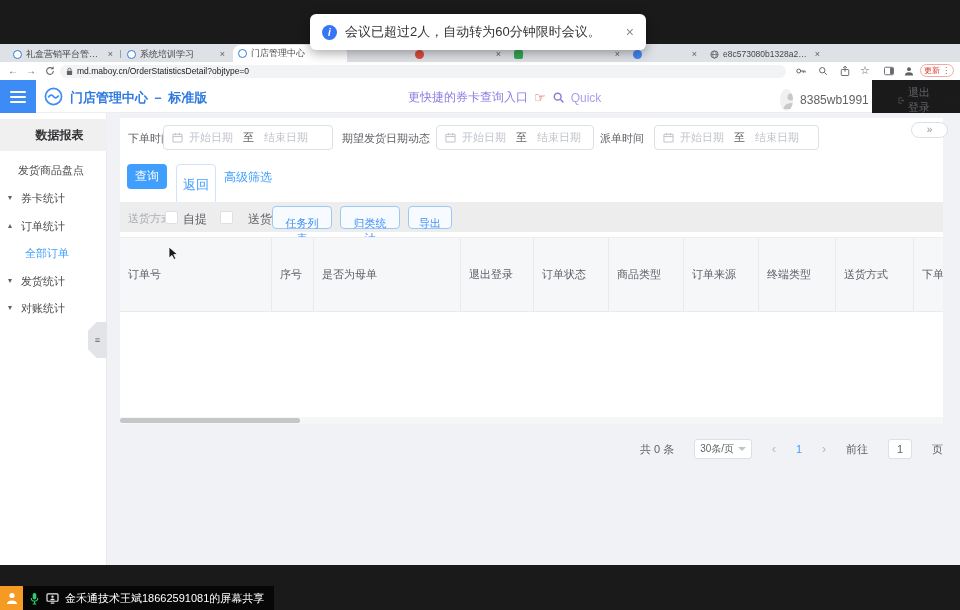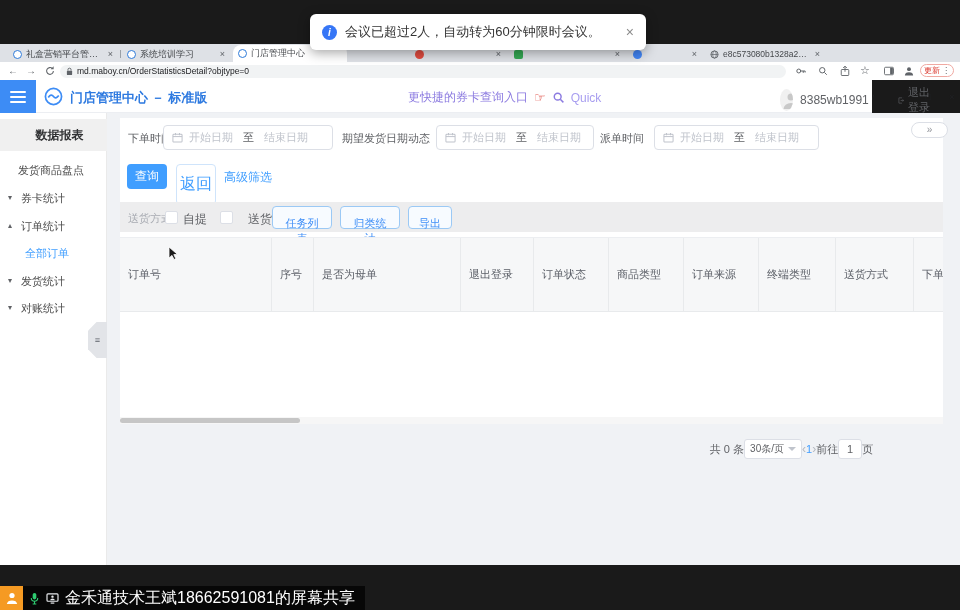--- a/index.html
+++ b/index.html
@@ -74,21 +74,21 @@
   .dateinput { position:absolute; top:7px; height:25px; border:1px solid #dcdfe6; border-radius:4px;
                background:#fff; display:flex; align-items:center; padding:0 8px; gap:6px; }
   .dateinput .ph { font-size:11px; color:#c0c4cc; }
   .dateinput .sep { font-size:11px; color:#606266; padding:0 4px; }
   .collapse-pill { position:absolute; left:791px; top:4px; width:37px; height:16px; border:1px solid #dcdfe6;
                    border-radius:8px; background:#fff; text-align:center; line-height:14px; font-size:10px; color:#909399; }
 
   .btn-primary { position:absolute; left:7px; top:46px; width:40px; height:25px; background:#409eff; border:none;
                  border-radius:4px; color:#fff; font-size:12px; }
   .btn-plain { position:absolute; left:56px; top:46px; width:40px; height:41px; background:#fff;
-               border:1px solid #cfe4fb; border-radius:4px; color:#409eff; font-size:16px; }
+               border:1px solid #cfe4fb; border-radius:4px; color:#409eff; font-size:13px; }
   .link-adv { position:absolute; left:104px; top:51px; font-size:12px; color:#409eff; }
 
   .listbar { position:absolute; left:0; top:84px; width:823px; height:30px; background:#ededee; }
   .listbar .dim { position:absolute; left:8px; top:9px; font-size:11px; color:#a8abb2; }
   .cb { position:absolute; top:9px; width:13px; height:13px; background:#fff; border:1px solid #dcdfe6; border-radius:2px; }
   .cb-label { position:absolute; top:9px; font-size:12px; color:#606266; }
   .btn-outline { position:absolute; top:4px; height:23px; background:#f7fbff; border:1px solid #9bc9f5;
                  border-radius:4px; color:#3e8ef7; font-size:11px; padding:9px 8px; }
 
   .thead { position:absolute; left:0; top:119px; width:823px; height:75px; background:#f6f7f8;
@@ -97,42 +97,42 @@
         overflow:hidden; white-space:nowrap; }
   .th + .th { border-left:1px solid #e8eaec; }
   .c0{width:42px}.c1{width:151px}.c2{width:147px}.c3{width:73px}.c4{width:75px}
   .c5{width:75px}.c6{width:75px}.c7{width:77px}.c8{width:78px}.c9{flex:1}
 
   .tbody { position:absolute; left:0; top:194px; width:823px; height:104px; background:#fff; }
   .hscroll { position:absolute; left:0; top:299px; width:823px; height:7px; background:#f6f6f6; }
   .hscroll .thumb { position:absolute; left:0; top:1px; width:180px; height:5px; background:#c6c6c6; border-radius:3px; }
 
   .pagination { position:absolute; left:533px; top:325px; width:303px; height:22px; display:flex;
-                align-items:center; justify-content:center; font-size:11px; color:#606266; }
+                align-items:center; justify-content:space-between; font-size:11px; color:#606266; }
   .psize { width:58px; height:20px; border:1px solid #dcdfe6; border-radius:3px; background:#fff;
            display:flex; align-items:center; justify-content:center; gap:4px; font-size:10px; color:#606266; }
   .caret { width:0; height:0; border-left:4px solid transparent; border-right:4px solid transparent;
            border-top:4px solid #c0c4cc; }
   .parrow { color:#b4b8bf; font-size:12px; }
   .pcur { color:#409eff; }
   .pgoto-input { width:24px; height:20px; border:1px solid #dcdfe6; border-radius:3px; text-align:center;
                  font-size:11px; color:#606266; font-family:inherit; }
 
   
   .toast { position:absolute; left:310px; top:14px; width:336px; height:36px; background:#fff; border-radius:6px;
            box-shadow:0 3px 12px rgba(0,0,0,.35); display:flex; align-items:center; padding:0 12px; gap:8px; z-index:50; }
   .toast-icon { width:15px; height:15px; border-radius:50%; background:#3676f6; color:#fff; font-size:10px;
                 font-weight:bold; text-align:center; line-height:15px; flex:0 0 auto; font-style:italic; }
   .toast-msg { font-size:13px; color:#333; white-space:nowrap; overflow:hidden; }
   .toast-close { margin-left:auto; color:#8c8c8c; font-size:14px; flex:0 0 auto; }
 
   .sharebar { position:absolute; left:0; top:586px; height:24px; display:flex; align-items:stretch; z-index:40; }
   .share-avatar { width:23px; background:#f59a23; display:flex; align-items:center; justify-content:center; }
   .share-body { background:rgba(5,5,5,.92); display:flex; align-items:center; gap:6px; padding:0 10px 0 6px; }
-  .share-text { color:#fff; font-size:16px; white-space:nowrap; }
+  .share-text { color:#fff; font-size:11px; white-space:nowrap; }
 
   .cursor { position:absolute; left:48px; top:128px; z-index:30; }
 </style>
 </head>
 <body>
 
 <div class="page">
 
   <div class="tabstrip">
     <div class="tab" style="left:8px;width:110px;">

